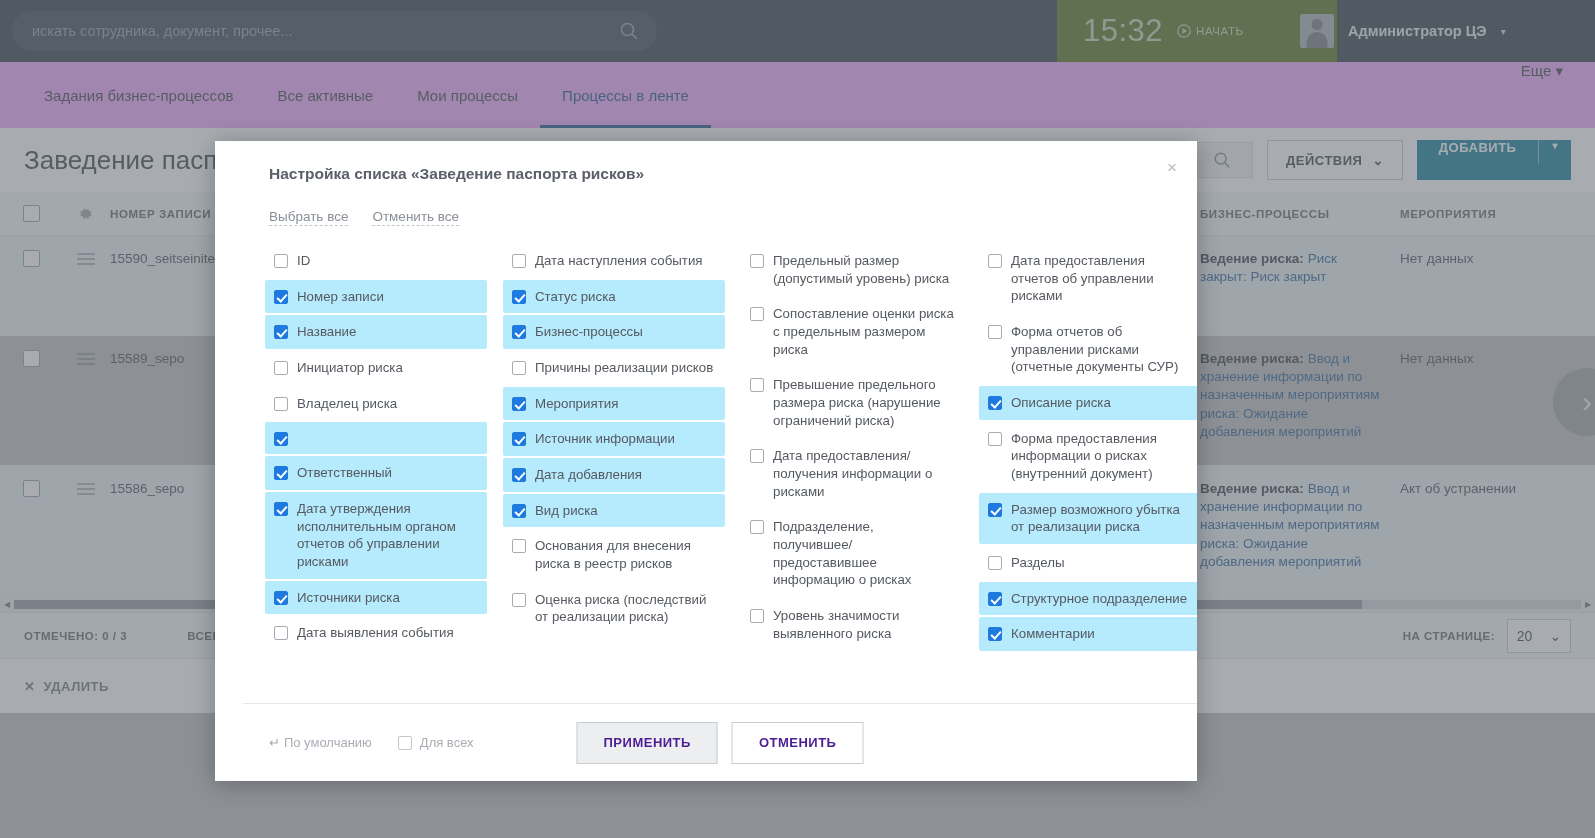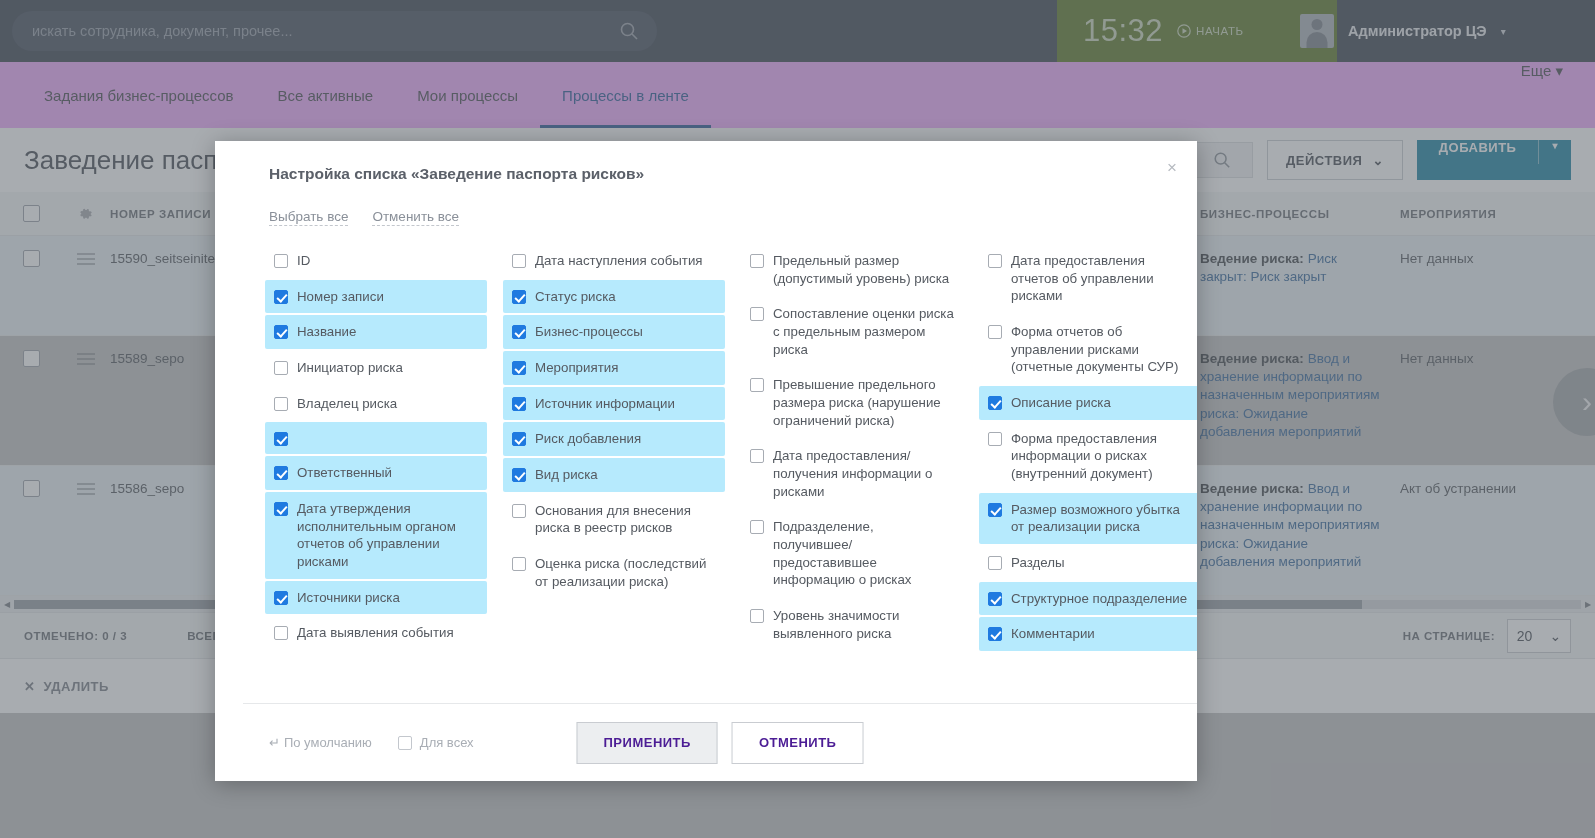--- a/index.html
+++ b/index.html
@@ -419,31 +419,35 @@
           <span class="lbl">Дата наступления события</span>
         </div>
       <div class="opt on">
           <span class="cb"></span>
           <span class="lbl">Статус риска</span>
         </div>
       <div class="opt on">
           <span class="cb"></span>
           <span class="lbl">Бизнес-процессы</span>
         </div>
+      <div class="opt">
+          <span class="cb"></span>
+          <span class="lbl">Причины реализации рисков</span>
+        </div>
       <div class="opt on">
           <span class="cb"></span>
           <span class="lbl">Мероприятия</span>
         </div>
       <div class="opt on">
           <span class="cb"></span>
           <span class="lbl">Источник информации</span>
         </div>
       <div class="opt on">
           <span class="cb"></span>
-          <span class="lbl">Риск добавления</span>
+          <span class="lbl">Дата добавления</span>
         </div>
       <div class="opt on">
           <span class="cb"></span>
           <span class="lbl">Вид риска</span>
         </div>
       <div class="opt">
           <span class="cb"></span>
           <span class="lbl">Основания для внесения риска в реестр рисков</span>
         </div>
       <div class="opt">

